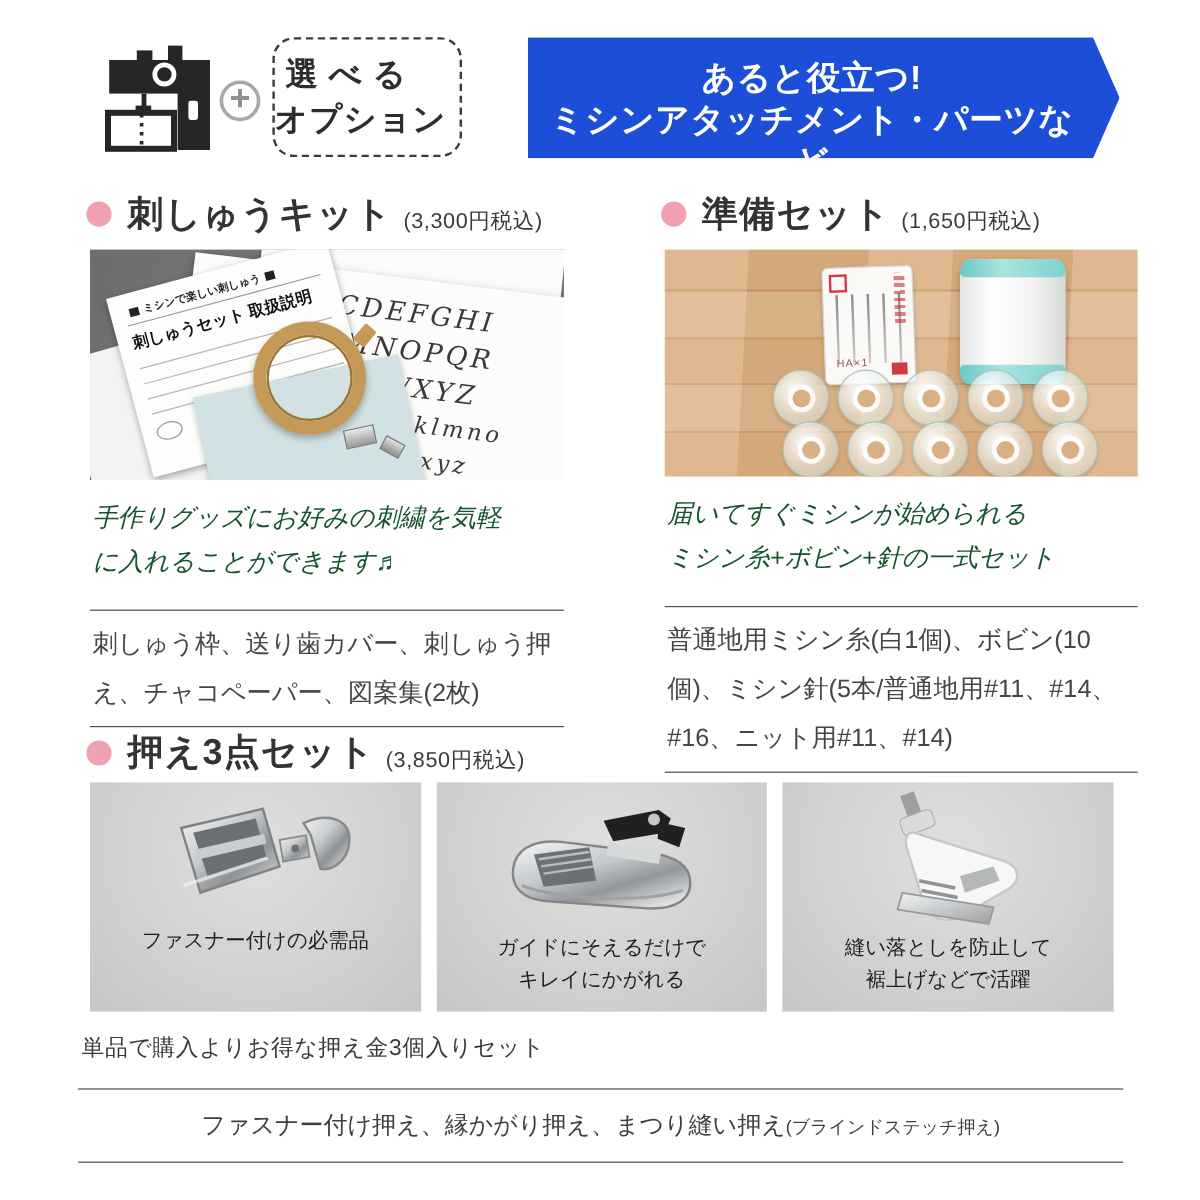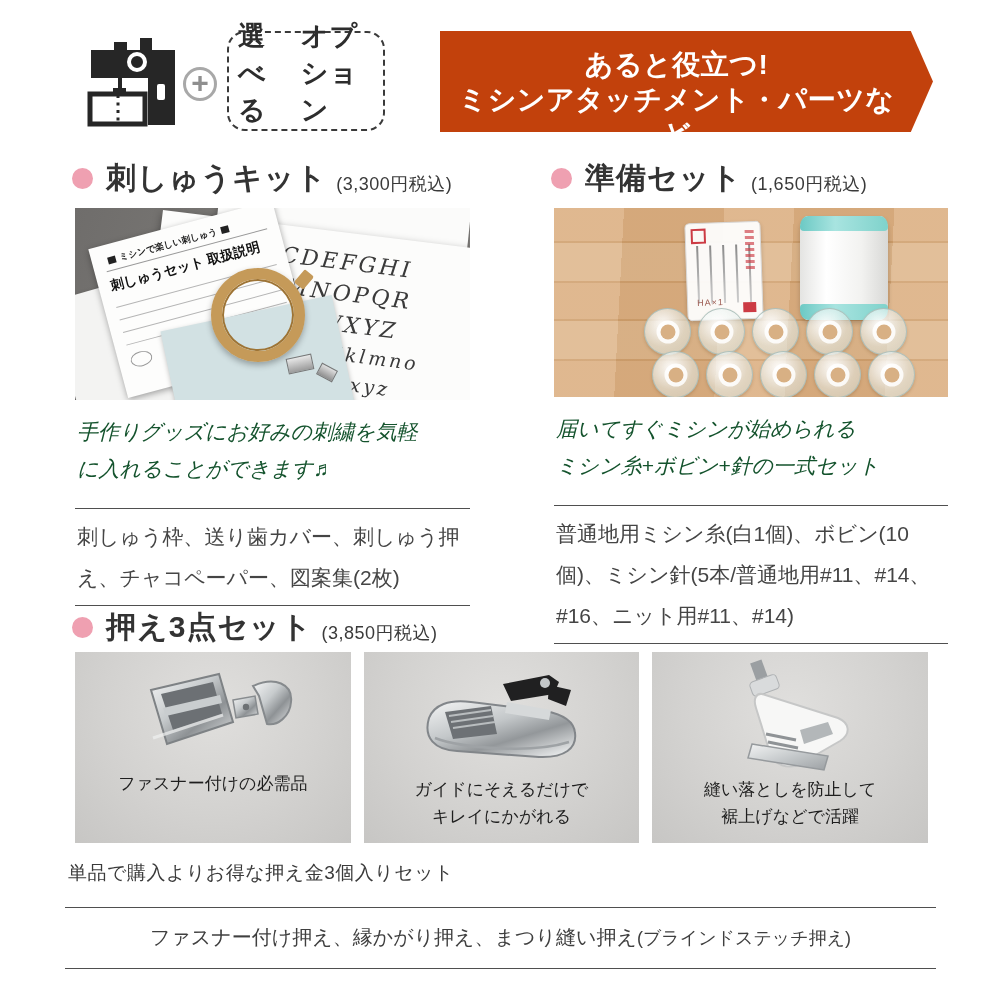--- a/index.html
+++ b/index.html
@@ -5,25 +5,25 @@
   * { margin:0; padding:0; box-sizing:border-box; }
   html,body { background:#ffffff; }
   body { font-family:"Liberation Sans","DejaVu Sans",sans-serif; color:#333; }
   .page { position:relative; width:1000px; height:1000px; background:#fff; margin:0 auto; overflow:hidden; }
 
   
   .machine-icon { position:absolute; left:85px; top:33px; width:100px; height:100px; }
   .plus-badge { position:absolute; left:183px; top:67px; width:34px; height:34px; border:3px solid #a8a8a8;
     border-radius:50%; color:#8f8f8f; font-size:30px; font-weight:bold; line-height:26px; text-align:center; background:#fff; }
   .option-box { position:absolute; left:227px; top:31px; width:158px; height:100px; border:2px dashed #3a3a3a;
-    border-radius:18px; display:flex; justify-content:center; align-items:flex-end;
+    border-radius:18px; display:flex; flex-direction:column; justify-content:center; align-items:flex-start;
     font-size:27px; font-weight:700; color:#2d2d2d; line-height:37px;font-family:Liberation Serif, serif; }
   .option-line1 { letter-spacing:9px; padding-left:9px; }
   .option-line2 { letter-spacing:1px; }
-  .banner { position:absolute; left:440px; top:31px; width:493px; height:101px; background:#c2410c;
+  .banner { position:absolute; left:440px; top:31px; width:493px; height:101px; background:#1d4ed8;
     clip-path:polygon(0 0, 95.5% 0, 100% 50%, 95.5% 100%, 0 100%); color:#fff; text-align:center;
     padding:16px 30px 0 10px; font-weight:700; font-size:28px; line-height:35px; letter-spacing:0.5px; }
 
   
   .sec-header { display:flex; align-items:center; margin-left:-3px; height:46px; }
   .sec-dot { width:21px; height:21px; border-radius:50%; background:#efa0b1; margin-right:13px; flex:0 0 auto; }
   .sec-title { font-size:30px; font-weight:600; color:#333; letter-spacing:1px; }
   .sec-price { font-size:18px; color:#3a3a3a; margin-left:9px; padding-top:12px; letter-spacing:0.5px; }
   .presser-header { position:absolute; left:75px; top:604px;align-items:center; }
 
@@ -110,21 +110,21 @@
   .foot-caption { position:absolute; left:0; right:0; bottom:13px; text-align:center; font-size:17px;
     line-height:27px; color:#1e1e1e; font-weight:500; }
   .foot-caption.single { bottom:46px; }
   .foot-caption span { display:block; }
 
   
   .presser-note { position:absolute; left:68px; top:860px; font-size:19px; color:#3a3a3a; letter-spacing:0.5px; }
   .bottom-box { position:absolute; left:65px; top:907px; width:871px; border-top:1px solid #4f4f4f;
     border-bottom:1px solid #4f4f4f; padding:16px 0 17px; text-align:center; }
   .bottom-main { font-size:20px; color:#3f3f3f; }
-  .bottom-small { font-size:18px; color:#3f3f3f; }
+  .bottom-small { font-size:15px; color:#3f3f3f; }
 </style>
 </head>
 <body>
 
 <div class="page">
 
   <svg class="machine-icon" viewBox="0 0 100 100">
     <g fill="#262626">
       <rect x="6" y="17" width="84" height="28"></rect>
       <rect x="29" y="9" width="13" height="10"></rect>

